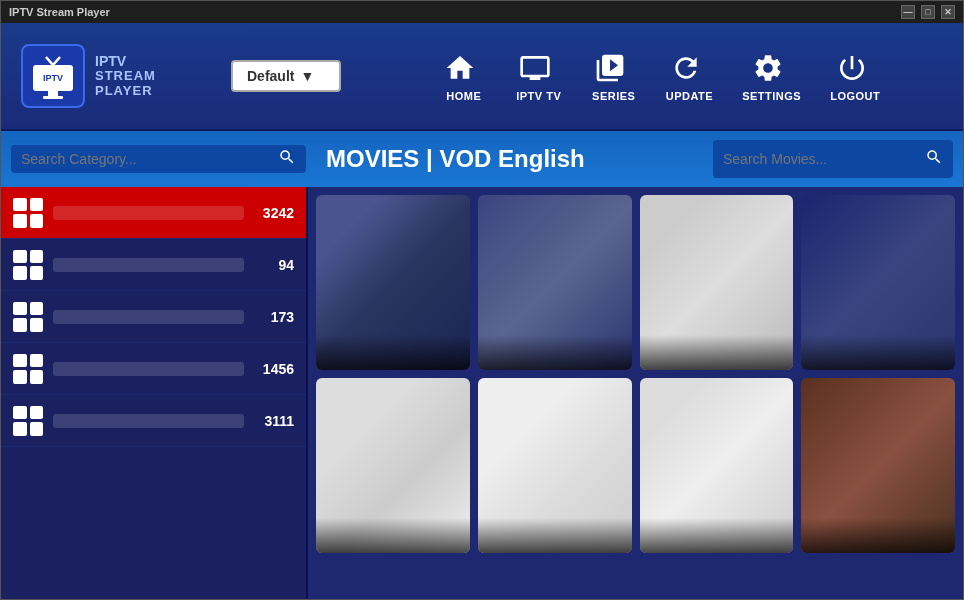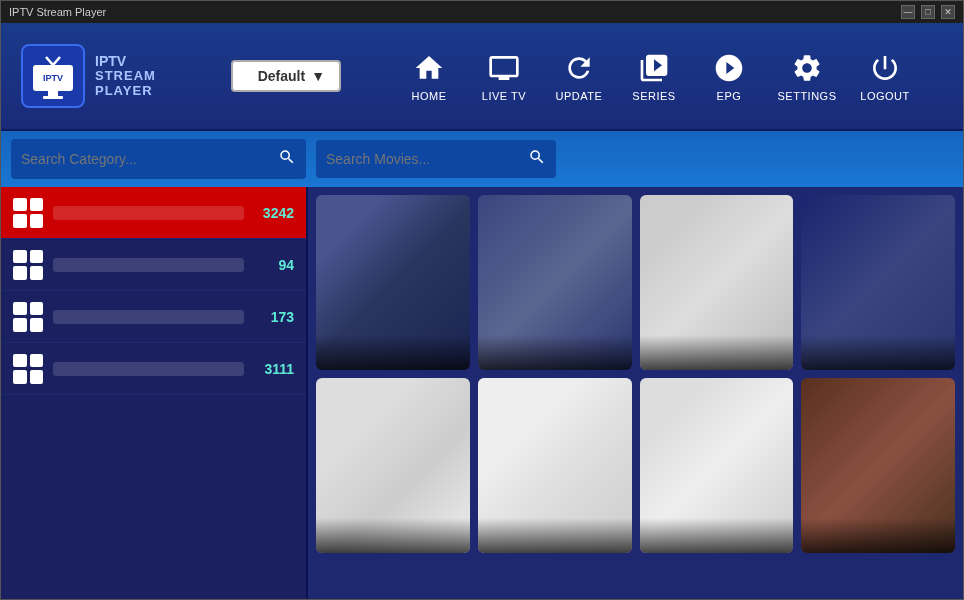--- a/index.html
+++ b/index.html
@@ -15,20 +15,21 @@
     
     .title-bar {
       background: #1e1e1e;
       height: 22px;
       display: flex;
       align-items: center;
       justify-content: space-between;
       padding: 0 8px;
       font-size: 11px;
       color: #ccc;
+      font-weight: bold;
     }
     .title-bar-controls {
       display: flex;
       gap: 6px;
     }
     .title-bar-btn {
       width: 14px;
       height: 14px;
       background: #444;
       border: 1px solid #666;
@@ -84,21 +85,21 @@
       border-radius: 4px;
       padding: 6px 14px;
       font-size: 14px;
       font-weight: bold;
       color: #333;
       cursor: pointer;
       display: flex;
       align-items: center;
       gap: 6px;
       min-width: 110px;
-      justify-content: flex-end;
+      justify-content: flex-start;
     }
 
     .nav-items {
       display: flex;
       gap: 10px;
       align-items: center;
       flex: 1;
       justify-content: center;
     }
     .nav-item {
@@ -116,38 +117,39 @@
     .nav-icon {
       width: 36px;
       height: 36px;
       display: flex;
       align-items: center;
       justify-content: center;
       font-size: 26px;
     }
     .nav-label {
       font-size: 11px;
-      font-weight: normal;
+      font-weight: bold;
       letter-spacing: 0.5px;
+      margin-left: 7px;
     }
 
     
     .search-bar-area {
       background: linear-gradient(180deg, #1565c0 0%, #1976d2 100%);
       height: 56px;
       display: flex;
       align-items: center;
       padding: 0 10px;
       gap: 10px;
     }
     .search-box {
       background: #0d47a1;
       border: none;
       border-radius: 4px;
-      height: 40px;
+      height: 28px;
       width: 295px;
       display: flex;
       align-items: center;
       padding: 0 10px;
       gap: 8px;
     }
     .search-box input {
       background: transparent;
       border: none;
       outline: none;
@@ -224,21 +226,21 @@
       background: white;
       border-radius: 2px;
     }
     .sidebar-item-text {
       flex: 1;
       background: rgba(255,255,255,0.15);
       height: 14px;
       border-radius: 3px;
     }
     .sidebar-item-count {
-      color: #5eead4;
+      color: #ffffff;
       font-size: 14px;
       font-weight: bold;
       min-width: 40px;
       text-align: right;
     }
 
     
     .grid-area {
       flex: 1;
       padding: 8px;
@@ -359,49 +361,41 @@
       </div>
       <span class="nav-label">HOME</span>
     </div>
 
     <div class="nav-item">
       <div class="nav-icon">
         <svg viewBox="0 0 24 24">
             <path d="M21 3H3c-1.1 0-2 .9-2 2v12c0 1.1.9 2 2 2h5v2h8v-2h5c1.1 0 2-.9 2-2V5c0-1.1-.9-2-2-2zm0 14H3V5h18v12z"></path>
           </svg>
       </div>
-      <span class="nav-label">LIVE TV</span>
+      <span class="nav-label">IPTV TV</span>
+    </div>
+
+    <div class="nav-item">
+      <div class="nav-icon">
+        <svg viewBox="0 0 24 24">
+            <path d="M4 6H2v14c0 1.1.9 2 2 2h14v-2H4V6zm16-4H8c-1.1 0-2 .9-2 2v12c0 1.1.9 2 2 2h12c1.1 0 2-.9 2-2V4c0-1.1-.9-2-2-2zm-8 12.5v-9l6 4.5-6 4.5z"></path>
+          </svg>
+      </div>
+      <span class="nav-label">SERIES</span>
     </div>
 
     <div class="nav-item">
       <div class="nav-icon">
         <svg viewBox="0 0 24 24">
             <path d="M17.65 6.35C16.2 4.9 14.21 4 12 4c-4.42 0-7.99 3.58-7.99 8s3.57 8 7.99 8c3.73 0 6.84-2.55 7.73-6h-2.08c-.82 2.33-3.04 4-5.65 4-3.31 0-6-2.69-6-6s2.69-6 6-6c1.66 0 3.14.69 4.22 1.78L13 11h7V4l-2.35 2.35z"></path>
           </svg>
       </div>
       <span class="nav-label">UPDATE</span>
     </div>
 
-    <div class="nav-item">
-      <div class="nav-icon">
-        <svg viewBox="0 0 24 24">
-            <path d="M4 6H2v14c0 1.1.9 2 2 2h14v-2H4V6zm16-4H8c-1.1 0-2 .9-2 2v12c0 1.1.9 2 2 2h12c1.1 0 2-.9 2-2V4c0-1.1-.9-2-2-2zm-8 12.5v-9l6 4.5-6 4.5z"></path>
-          </svg>
-      </div>
-      <span class="nav-label">SERIES</span>
-    </div>
-
-    <div class="nav-item">
-      <div class="nav-icon">
-        <svg viewBox="0 0 24 24">
-            <path d="M12 2C6.48 2 2 6.48 2 12s4.48 10 10 10 10-4.48 10-10S17.52 2 12 2zm-2 14.5v-9l6 4.5-6 4.5z"></path>
-          </svg>
-      </div>
-      <span class="nav-label">EPG</span>
-    </div>
 
 
     <div class="nav-item">
       <div class="nav-icon">
         <svg viewBox="0 0 24 24">
             <path d="M19.14,12.94c0.04-0.3,0.06-0.61,0.06-0.94c0-0.32-0.02-0.64-0.07-0.94l2.03-1.58c0.18-0.14,0.23-0.41,0.12-0.61 l-1.92-3.32c-0.12-0.22-0.37-0.29-0.59-0.22l-2.39,0.96c-0.5-0.38-1.03-0.7-1.62-0.94L14.4,2.81c-0.04-0.24-0.24-0.41-0.48-0.41 h-3.84c-0.24,0-0.43,0.17-0.47,0.41L9.25,5.35C8.66,5.59,8.12,5.92,7.63,6.29L5.24,5.33c-0.22-0.08-0.47,0-0.59,0.22L2.74,8.87 C2.62,9.08,2.66,9.34,2.86,9.48l2.03,1.58C4.84,11.36,4.8,11.69,4.8,12s0.02,0.64,0.07,0.94l-2.03,1.58 c-0.18,0.14-0.23,0.41-0.12,0.61l1.92,3.32c0.12,0.22,0.37,0.29,0.59,0.22l2.39-0.96c0.5,0.38,1.03,0.7,1.62,0.94l0.36,2.54 c0.05,0.24,0.24,0.41,0.48,0.41h3.84c0.24,0,0.44-0.17,0.47-0.41l0.36-2.54c0.59-0.24,1.13-0.56,1.62-0.94l2.39,0.96 c0.22,0.08,0.47,0,0.59-0.22l1.92-3.32c0.12-0.22,0.07-0.47-0.12-0.61L19.14,12.94z M12,15.6c-1.98,0-3.6-1.62-3.6-3.6 s1.62-3.6,3.6-3.6s3.6,1.62,3.6,3.6S13.98,15.6,12,15.6z"></path>
           </svg>
       </div>
       <span class="nav-label">SETTINGS</span>
     </div>
@@ -421,20 +415,21 @@
 <div class="search-bar-area">
   <div class="search-box">
     <input type="text" placeholder="Search Category..." style="">
     <span class="search-icon-svg">
       <svg width="18" height="18" viewBox="0 0 24 24" fill="white">
           <path d="M15.5 14h-.79l-.28-.27A6.471 6.471 0 0 0 16 9.5 6.5 6.5 0 1 0 9.5 16c1.61 0 3.09-.59 4.23-1.57l.27.28v.79l5 4.99L20.49 19l-4.99-5zm-6 0C7.01 14 5 11.99 5 9.5S7.01 5 9.5 5 14 7.01 14 9.5 11.99 14 9.5 14z"></path>
         </svg>
     </span>
   </div>
 
+  <div class="page-title">MOVIES | VOD English</div>
 
   <div class="movies-search-box">
     <input type="text" placeholder="Search Movies..." style="">
     <span>
       <svg width="18" height="18" viewBox="0 0 24 24" fill="white">
           <path d="M15.5 14h-.79l-.28-.27A6.471 6.471 0 0 0 16 9.5 6.5 6.5 0 1 0 9.5 16c1.61 0 3.09-.59 4.23-1.57l.27.28v.79l5 4.99L20.49 19l-4.99-5zm-6 0C7.01 14 5 11.99 5 9.5S7.01 5 9.5 5 14 7.01 14 9.5 11.99 14 9.5 14z"></path>
         </svg>
     </span>
   </div>
 </div>
@@ -469,30 +464,40 @@
       <div class="grid-icon">
         <div class="grid-icon-cell"></div>
           <div class="grid-icon-cell"></div>
         <div class="grid-icon-cell"></div>
           <div class="grid-icon-cell"></div>
       </div>
       <div class="sidebar-item-text"></div>
       <span class="sidebar-item-count">173</span>
     </div>
 
-
-
     <div class="sidebar-item">
       <div class="grid-icon">
         <div class="grid-icon-cell"></div>
           <div class="grid-icon-cell"></div>
         <div class="grid-icon-cell"></div>
           <div class="grid-icon-cell"></div>
       </div>
       <div class="sidebar-item-text"></div>
+      <span class="sidebar-item-count">1456</span>
+    </div>
+
+
+    <div class="sidebar-item">
+      <div class="grid-icon">
+        <div class="grid-icon-cell"></div>
+          <div class="grid-icon-cell"></div>
+        <div class="grid-icon-cell"></div>
+          <div class="grid-icon-cell"></div>
+      </div>
+      <div class="sidebar-item-text"></div>
       <span class="sidebar-item-count">3111</span>
     </div>
 
 
   </div>
 
   <div class="grid-area">
     <div class="movies-grid">
 
       <div class="movie-card">

